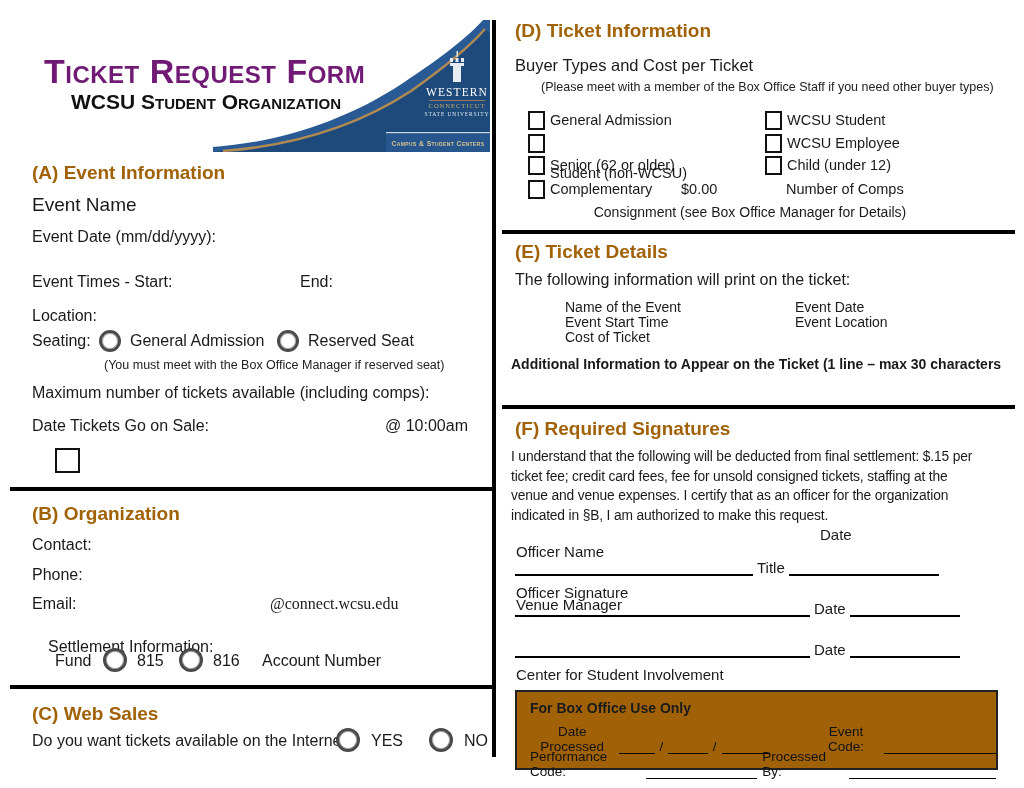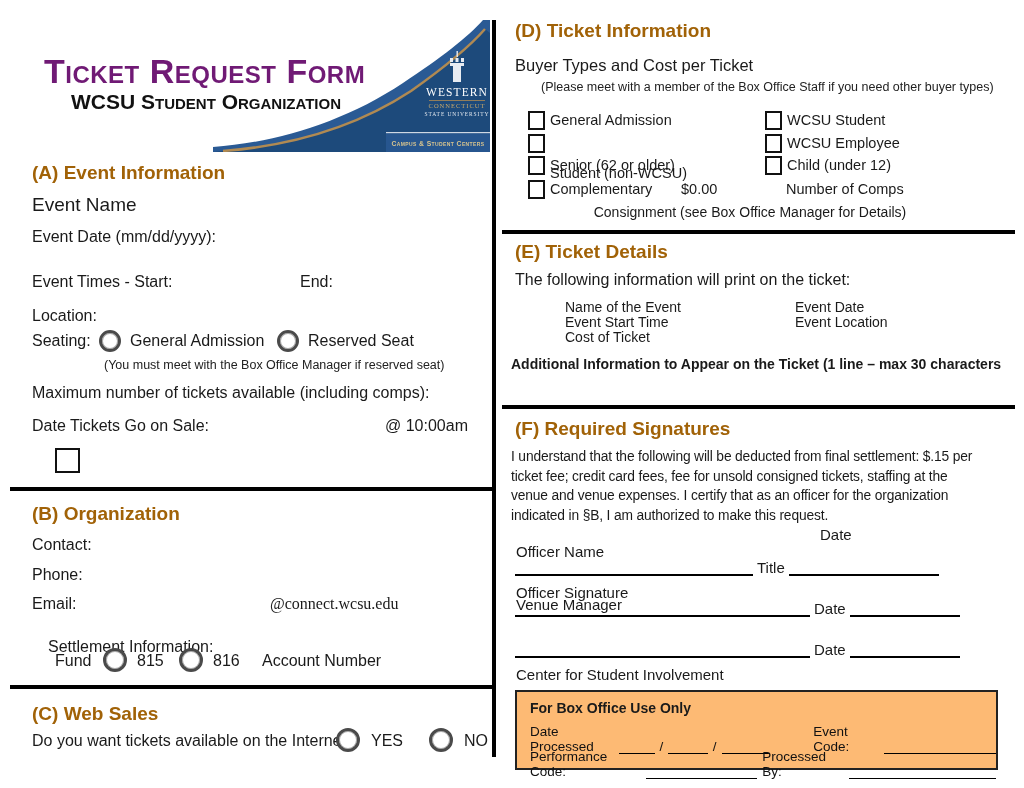--- a/index.html
+++ b/index.html
@@ -19,21 +19,21 @@
   .cb-md{width:20px;height:17px;border-width:2.5px;}
   .cb-lg{width:21px;height:21px;border-width:2.5px;}
   .radio{display:inline-block;border:3px solid #4a4a4a;border-radius:50%;background:#fff;
          box-shadow:inset 0 0 0 1px #aaa;}
   .r22{width:16px;height:16px;}
   .r24{width:18px;height:18px;}
   .vline{background:#000;}
   .hline{background:#000;}
   .sigrow{display:flex;align-items:flex-end;gap:4px;font-size:15px;}
   .sline{display:inline-block;border-bottom:2px solid #000;height:16px;}
-  .bo-box{background:#fdba74;border:2.5px solid #222;}
+  .bo-box{background:#a16207;border:2.5px solid #222;}
   .borow{display:flex;align-items:flex-end;gap:5px;font-size:13.5px;color:#111;}
   .bseg{display:inline-block;border-bottom:1.5px solid #000;height:13px;}
   .para-line{font-size:13.8px;line-height:19.5px;letter-spacing:-.15px;white-space:nowrap;}
   .staff-line{font-size:12.8px;line-height:16.5px;white-space:nowrap;}
   svg text{font-family:"Liberation Serif",serif;}
 </style>
 </head>
 <body>
 
 <div id="page">
@@ -180,21 +180,21 @@
 
   <div class="abs sigrow" style="left:515px;top:640px;">
     <span class="sline" style="width:295px;"></span>
     <span>Date</span>
     <span class="sline" style="width:110px;"></span>
   </div>
   <div class="abs body15" style="left:516px;top:666px;">Center for Student Involvement</div>
 
   <div class="abs bo-box" style="left:515px;top:690px;width:479px;height:76px;">
     <div class="abs" style="left:13px;top:8px;font-size:14px;font-weight:700;">For Box Office Use Only</div>
-    <div class="abs borow" style="left:13px;top:32px;">
+    <div class="abs borow" style="left:13px;top:32px;text-align:center;">
       <span>Date Processed</span>
       <span class="bseg" style="width:40px;"></span>
       <span>/</span>
       <span class="bseg" style="width:45px;"></span>
       <span>/</span>
       <span class="bseg" style="width:55px;"></span>
       <span style="width:38px;"></span>
       <span>Event Code:</span>
       <span class="bseg" style="width:128px;"></span>
     </div>

